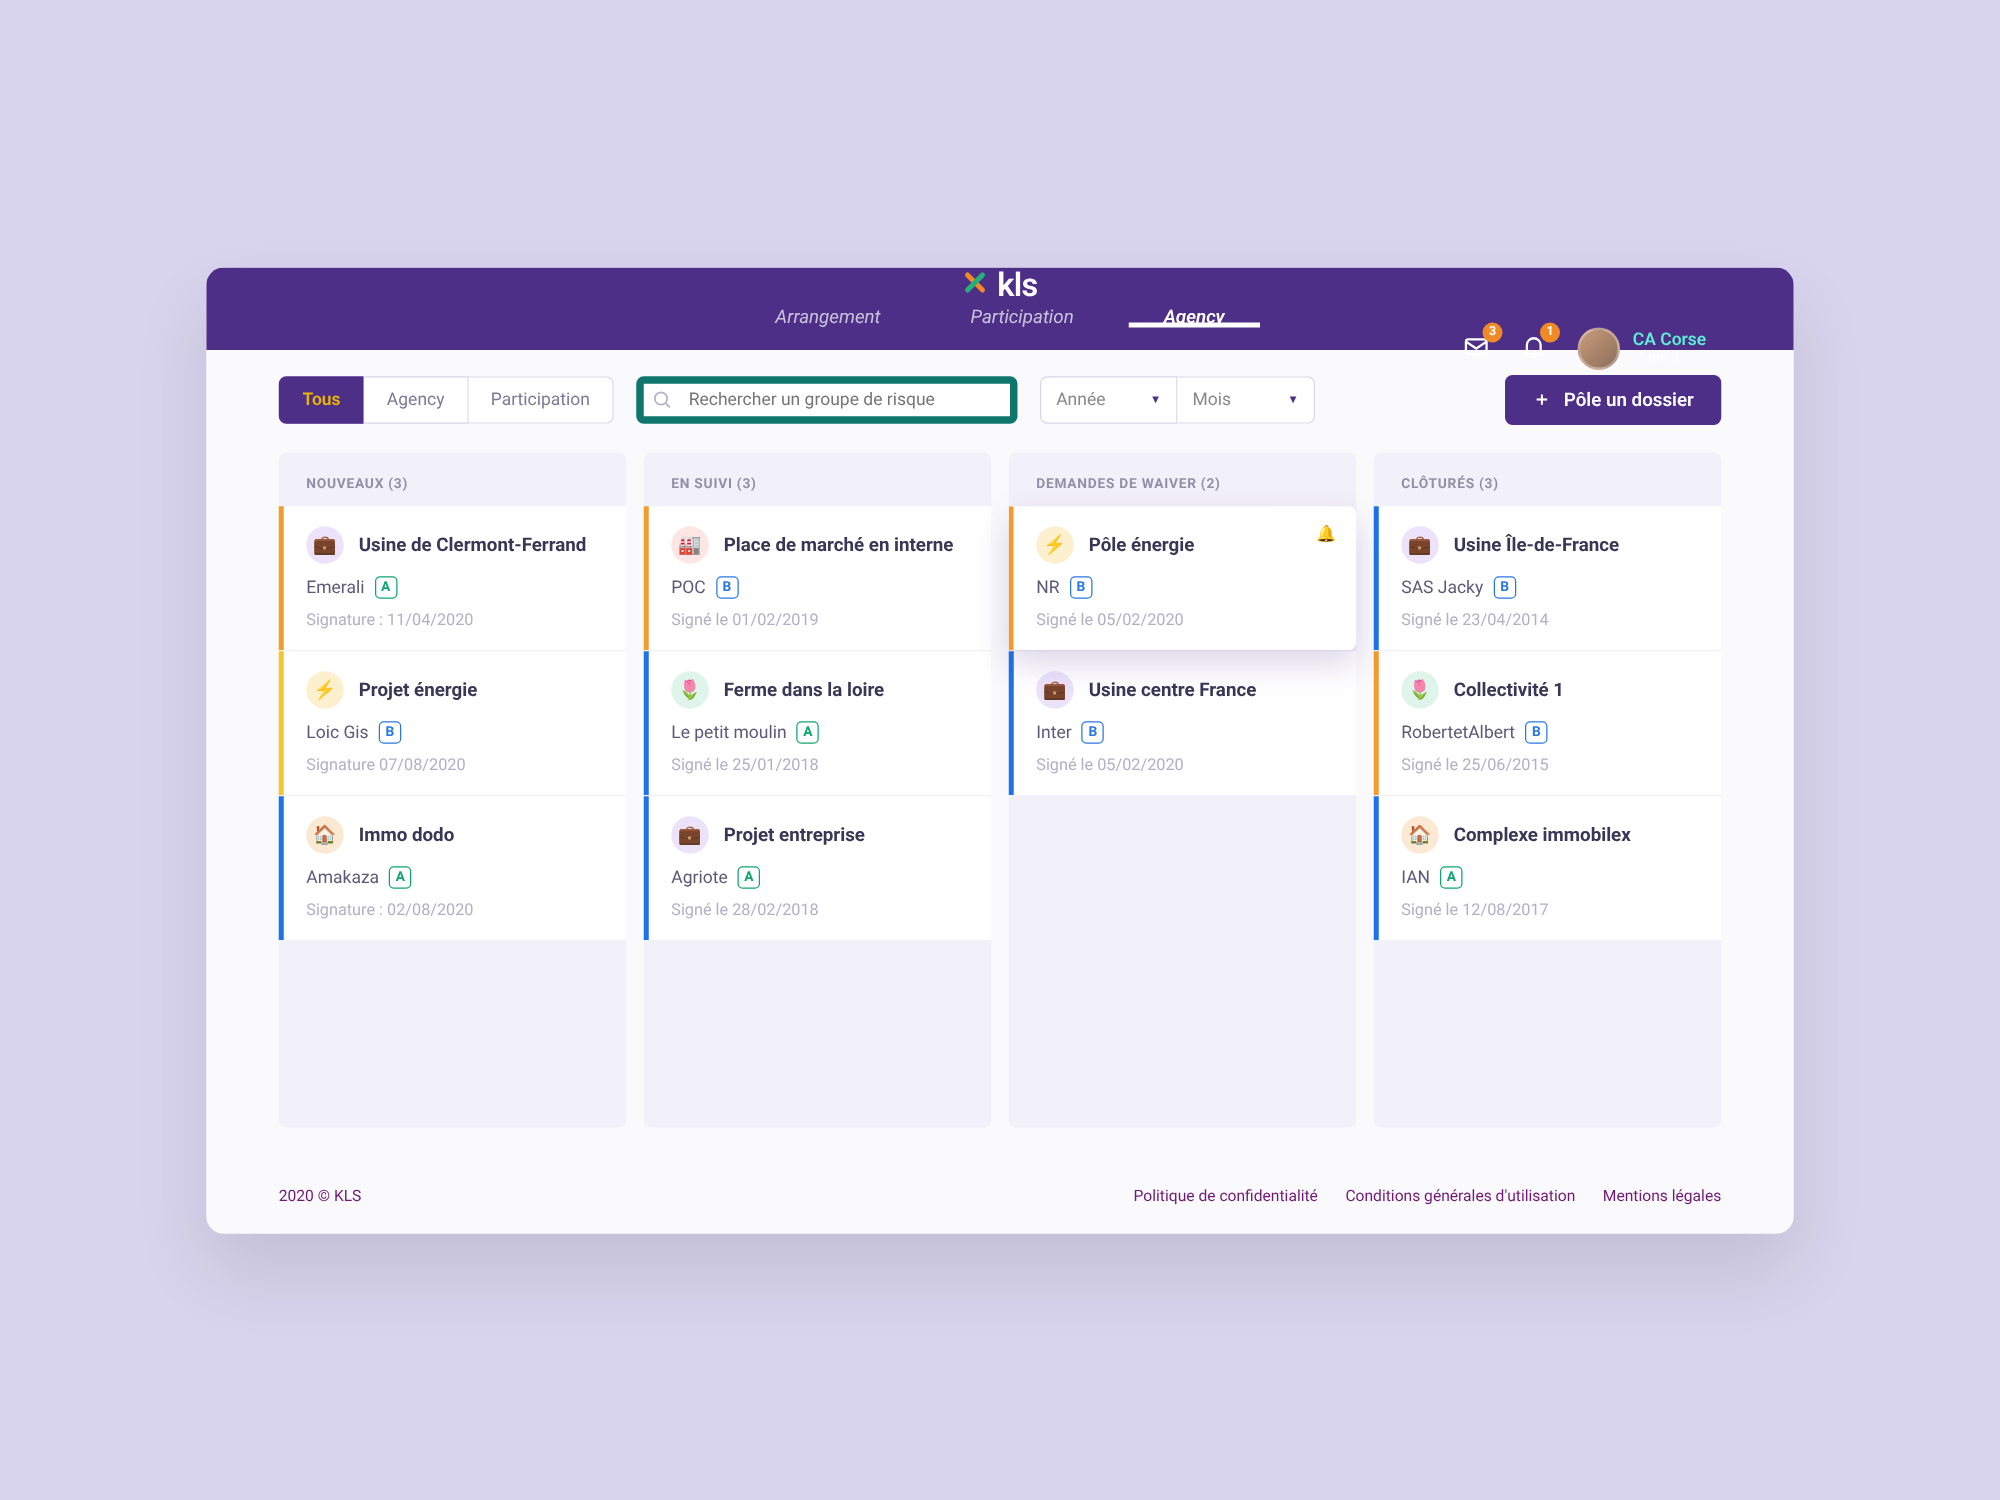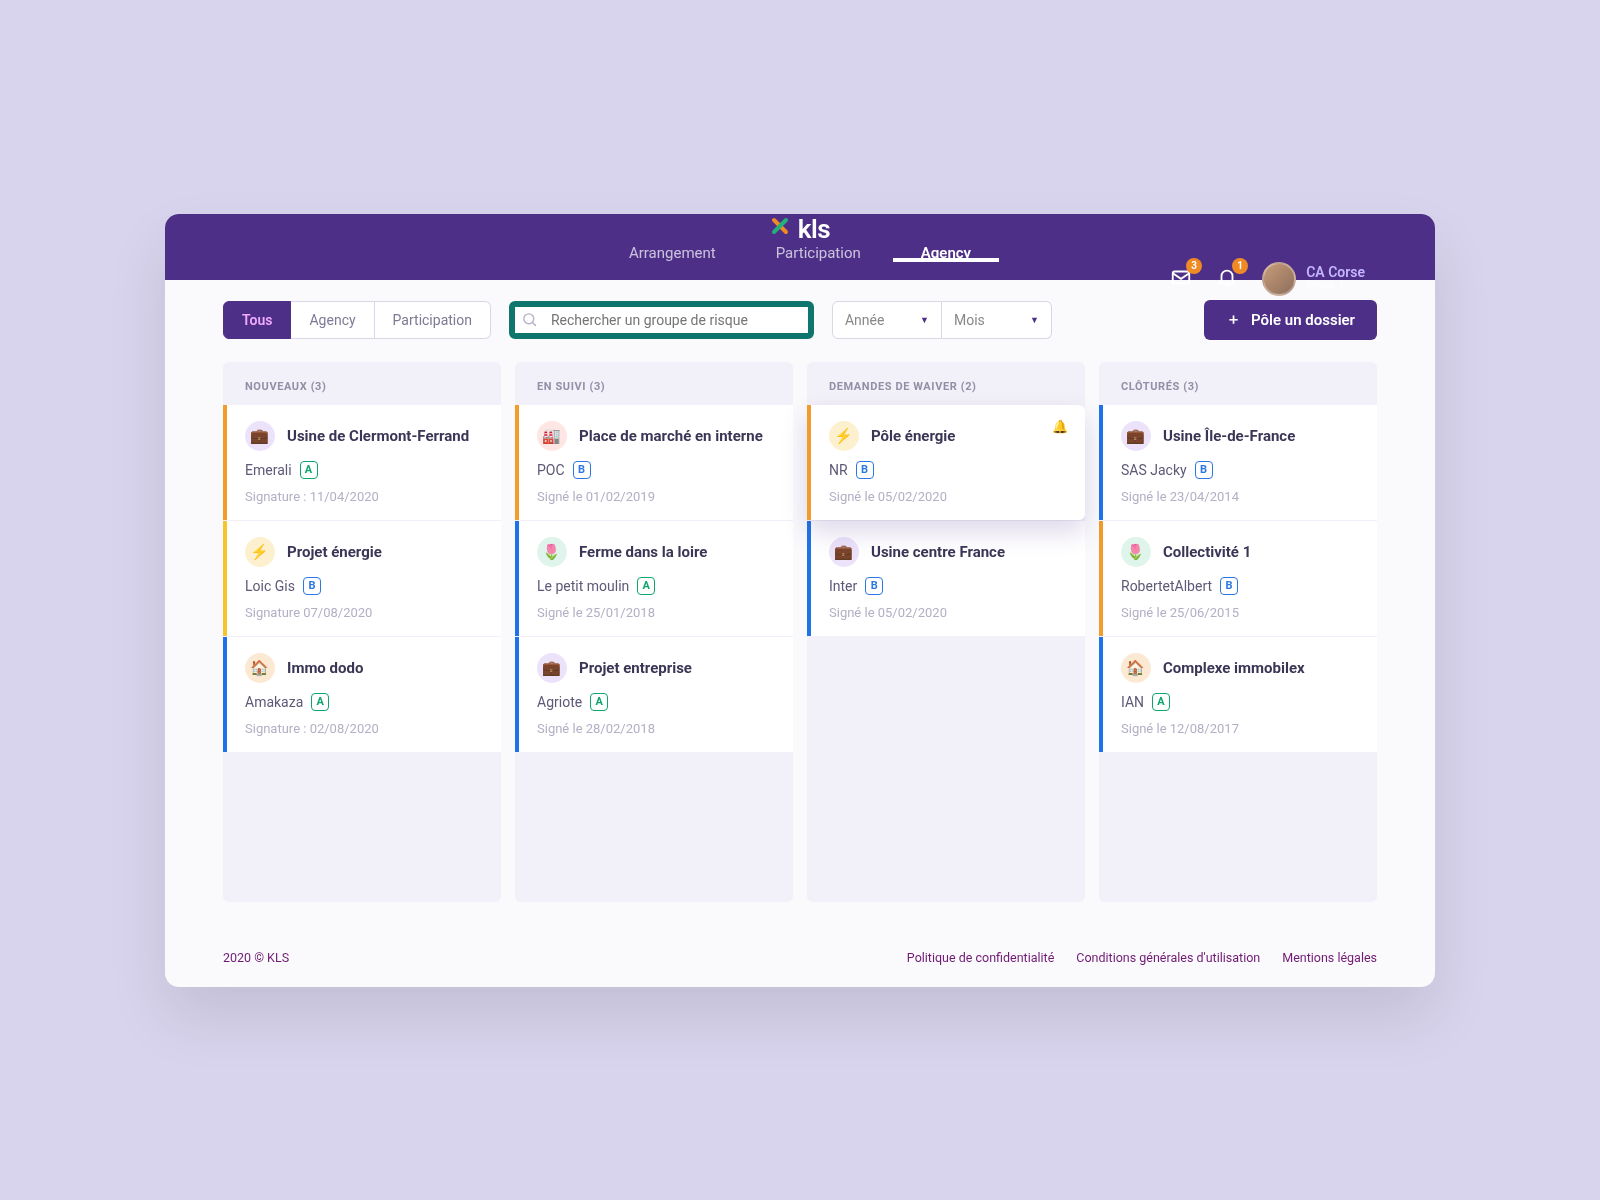--- a/index.html
+++ b/index.html
@@ -2,40 +2,40 @@
 <html><head>
 <meta charset="utf-8">
 <style>
   * { margin:0; padding:0; box-sizing:border-box; font-family:-apple-system,BlinkMacSystemFont,'Segoe UI',Roboto,sans-serif; }
   body { background:#D8D4ED; width:1600px; height:1200px; display:flex; align-items:center; justify-content:center; }
   .window { width:1270px; background:#FAFAFC; border-radius:14px; overflow:hidden; box-shadow:0 30px 60px rgba(0,0,0,0.1); }
   
   .hdr { background:#4E2F88; height:66px; display:flex; align-items:center; padding:0 70px 0 70px; color:#fff;flex-direction:column; }
   .logo { display:flex; align-items:center; gap:8px; font-size:26px; font-weight:600; letter-spacing:-0.5px; }
   .logo-mark { font-size:22px; }
-  .nav { display:flex; gap:4px; margin-left:auto; margin-right:auto; height:100%; }
+  .nav { display:flex; gap:16px; margin-left:auto; margin-right:auto; height:100%;font-style:italic; }
   .nav-item { display:flex; align-items:center; height:100%; padding:0 28px; color:rgba(255,255,255,0.7); font-size:15px; cursor:pointer; position:relative; }
   .nav-item.active { color:#fff; font-weight:600; }
   .nav-item.active::after { content:""; position:absolute; bottom:0; left:0; right:0; height:4px; background:#fff; }
   .hdr-right { display:flex; align-items:center; gap:24px; margin-left:auto; }
   .icon-btn { position:relative; color:#fff; cursor:pointer; }
   .badge { position:absolute; top:-8px; right:-10px; background:#F08A24; color:#fff; font-size:10px; font-weight:700; width:16px; height:16px; border-radius:50%; display:flex; align-items:center; justify-content:center; }
   .user { display:flex; align-items:center; gap:10px; cursor:pointer; }
   .avatar { width:34px; height:34px; border-radius:50%; background:linear-gradient(135deg,#c79b7a,#8d6e5a); border:2px solid rgba(255,255,255,0.3);}
   .user-txt { line-height:1.15; }
-  .user-name { font-size:14px; font-weight:600; color:#c4b5fd; }
+  .user-name { font-size:14px; font-weight:600; color:#5eead4; }
   .user-sub  { font-size:11px; color:rgba(255,255,255,0.7); }
   
   .toolbar { display:flex; align-items:center; gap:18px; padding:20px 58px 0; }
   .seg { display:flex; }
   .seg button { height:38px; padding:0 18px; font-size:14px; background:#fff; border:1px solid #D9D6E5; color:#7E7A95; cursor:pointer; }
   .seg button:first-child { border-radius:6px 0 0 6px; }
   .seg button:last-child  { border-radius:0 6px 6px 0; }
   .seg button + button { border-left:none; }
-  .seg button.active { background:#4E2F88; border-color:#4E2F88; color:#f0abfc; font-weight:600;}
+  .seg button.active { background:#4E2F88; border-color:#4E2F88; color:#eab308; font-weight:600;}
   .search { position:relative; }
   .search input { height:38px; width:305px; border:6px solid #0f766e; border-radius:6px; padding:0 14px 0 36px; font-size:14px; color:#c2410c; background:#fff; }
   .search .ic { position:absolute; left:12px; top:10px; color:#B6B2C8; }
   .sel { display:flex; }
   .sel .drop { height:38px; border:1px solid #D9D6E5; background:#fff; display:flex; align-items:center; justify-content:space-between; padding:0 12px; font-size:14px; color:#888; cursor:pointer; }
   .sel .drop:first-child { width:110px; border-radius:6px 0 0 6px; }
   .sel .drop:last-child  { width:110px; border-radius:0 6px 6px 0; border-left:none; }
   .cta { margin-left:auto; height:40px; padding:0 22px; background:#4E2F88; color:#fff; border:none; border-radius:6px; font-size:15px; font-weight:600; display:flex; align-items:center; gap:10px; cursor:pointer; }
   
   .board { display:flex; gap:14px; padding:22px 58px 30px; }

